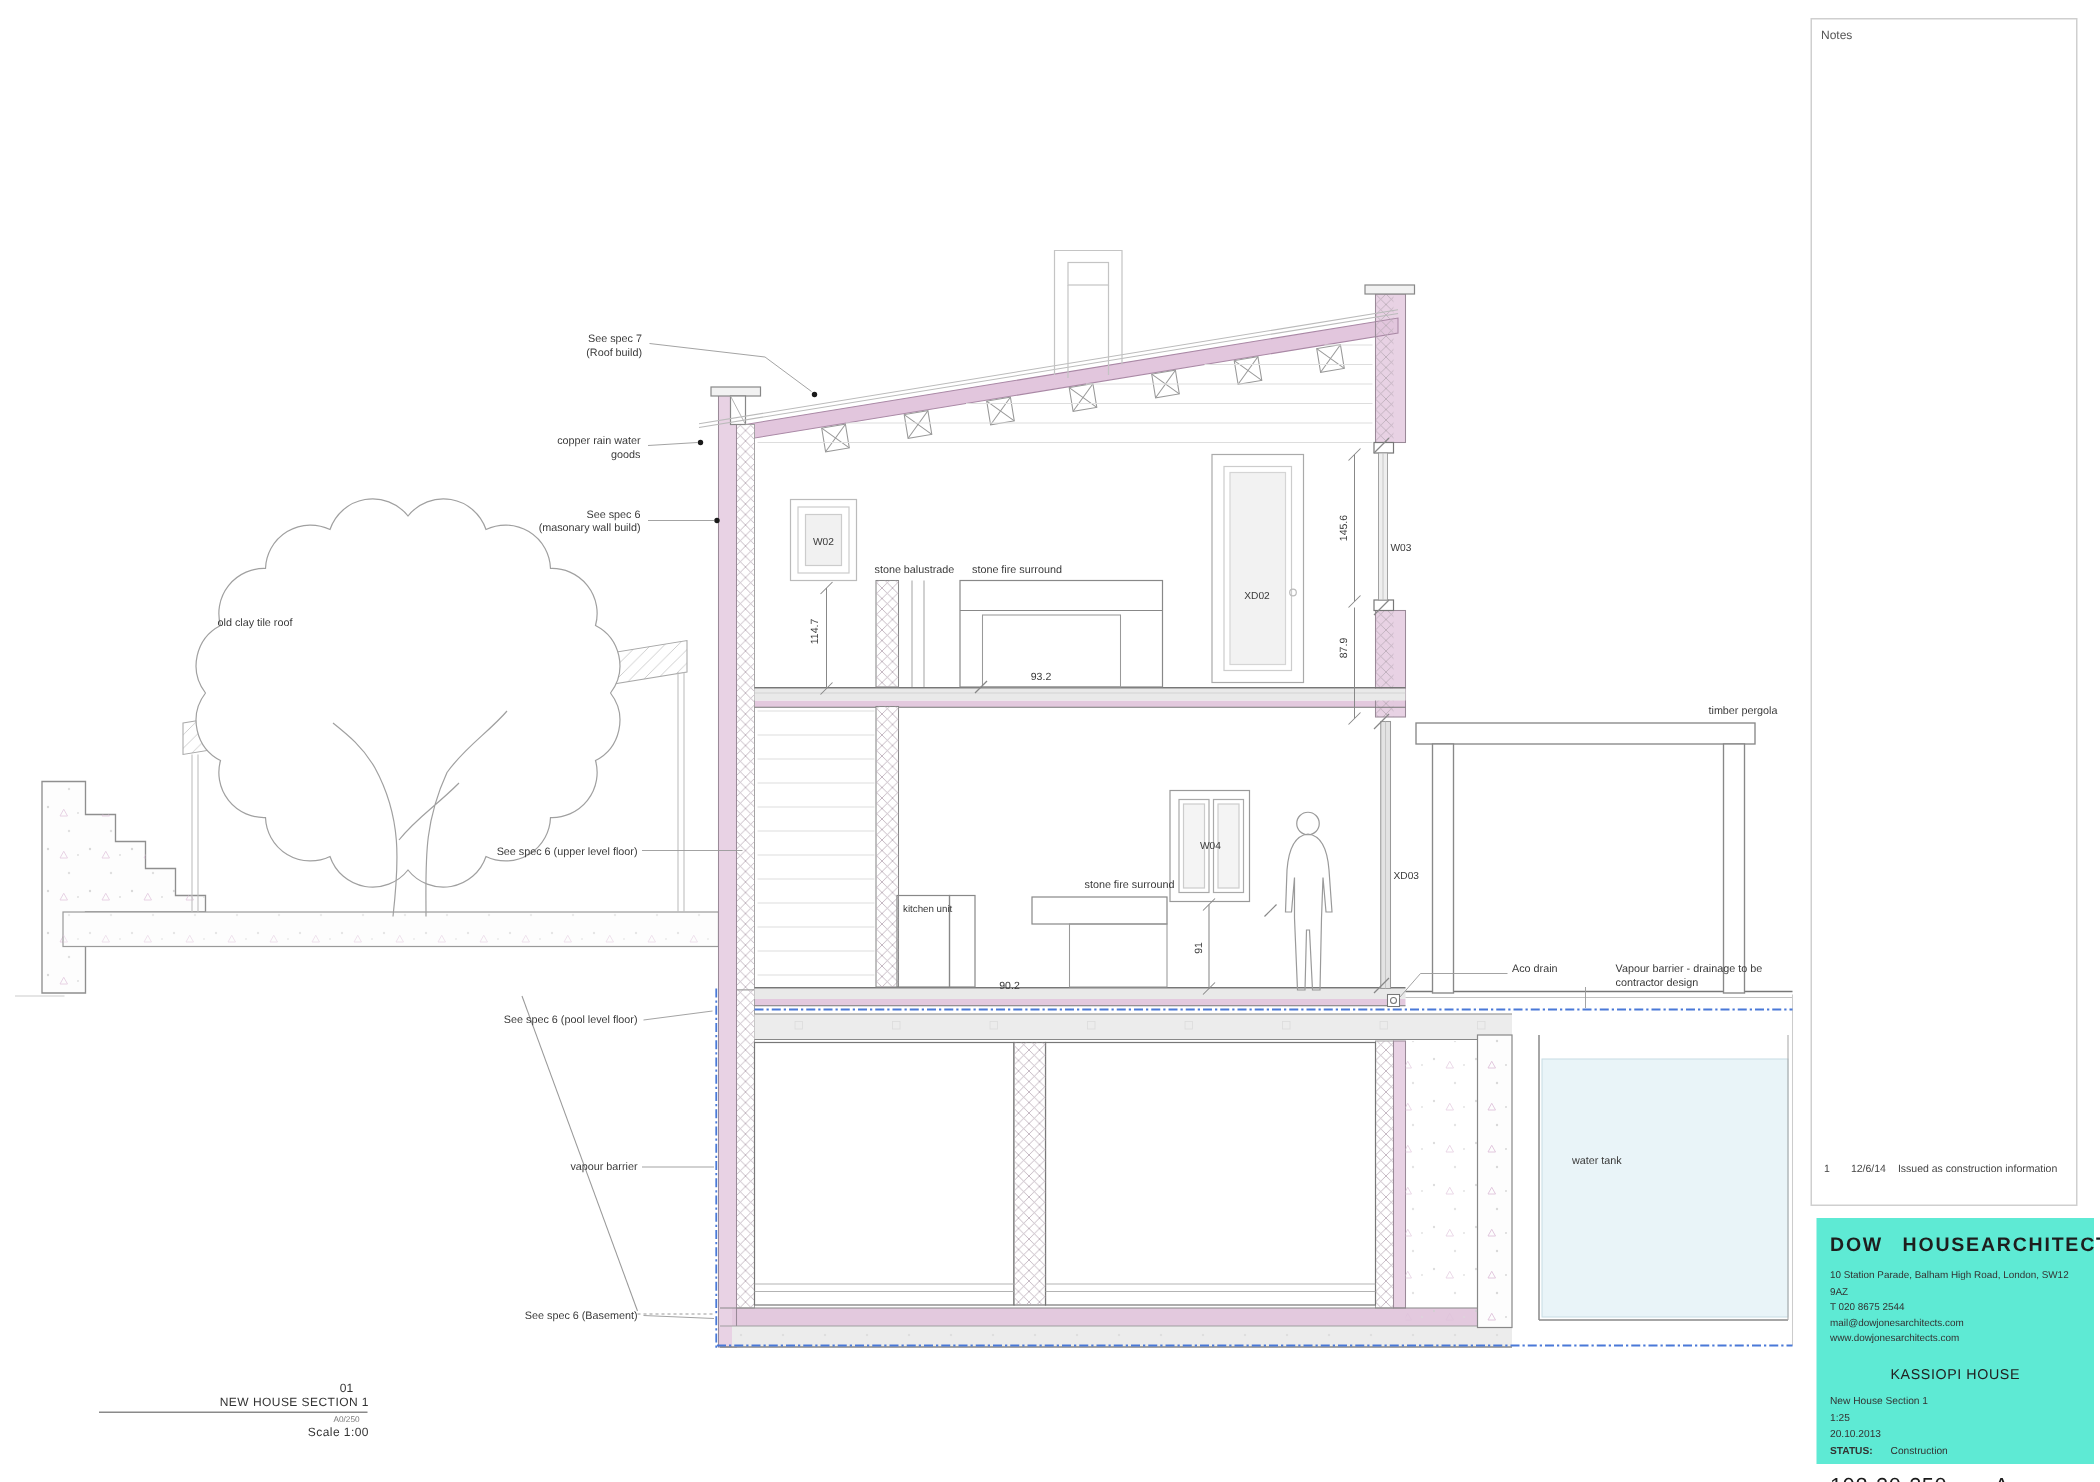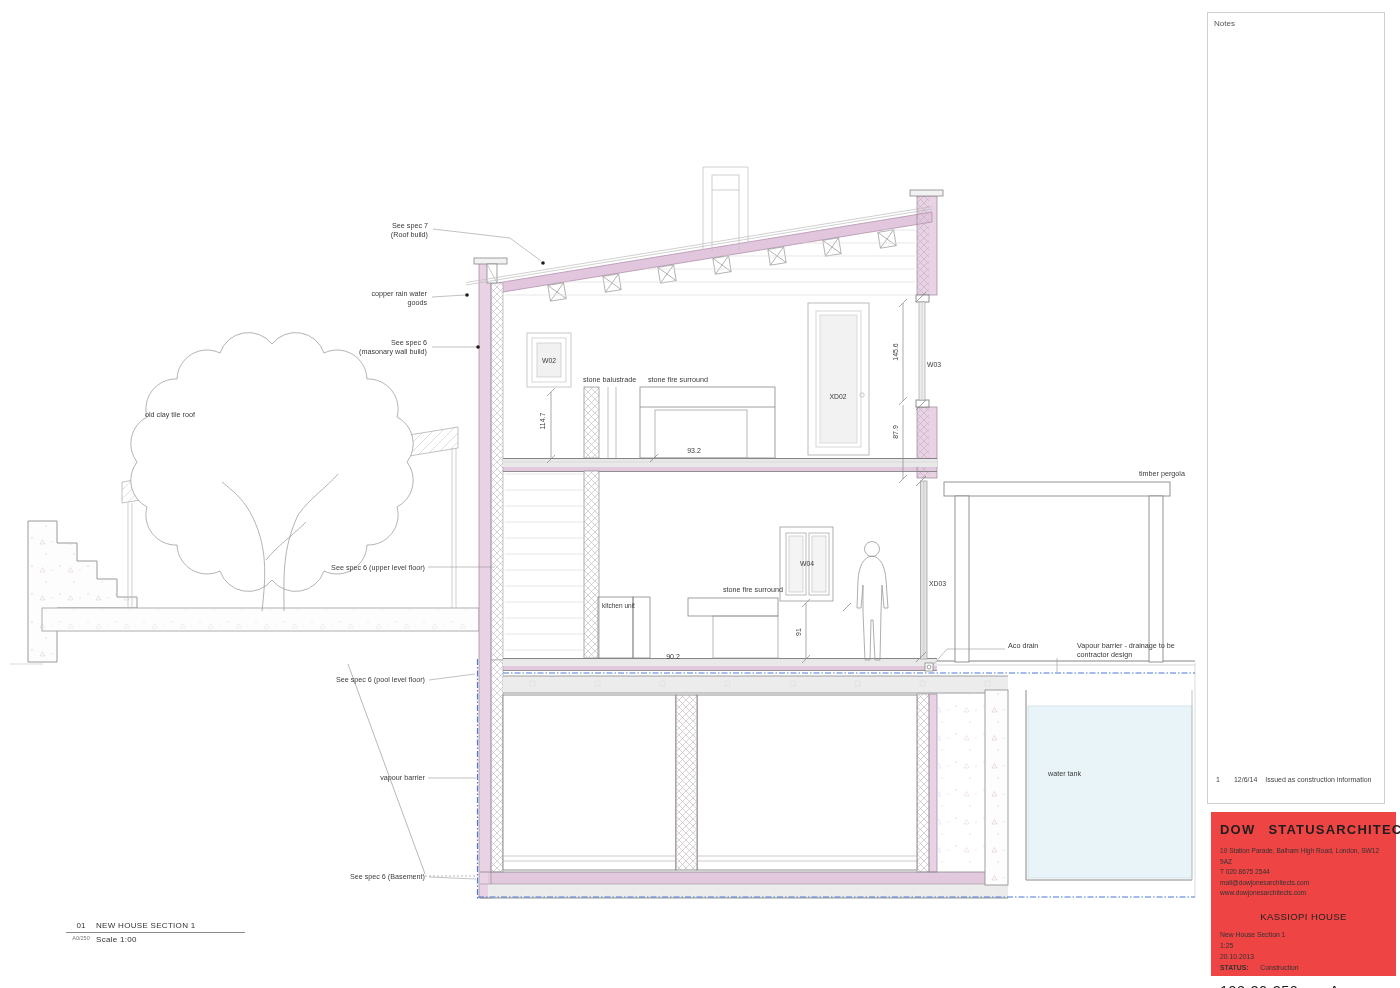--- a/index.html
+++ b/index.html
@@ -16,35 +16,35 @@
     border:1px solid #cfcfcf;background:#fff;box-sizing:border-box;
   }
   .notes-label{position:absolute;left:6px;top:6px;font-size:8px;color:#555;}
   .rev-row{position:absolute;left:8px;bottom:20px;font-size:7px;color:#444;white-space:nowrap;}
   .rev-row .rev-no{display:inline-block;width:16px;}
   .rev-row .rev-date{margin-right:6px;}
 
   
   .title-block{
     position:absolute;left:1211px;top:812px;width:185px;height:164px;
-    background:#ef4444;box-sizing:border-box;padding:10px 9px 0 9px;color:#1e1e1e;
+    background:#5eead4;box-sizing:border-box;padding:10px 9px 0 9px;color:#1e1e1e;
   }
   .tb-firm{display:flex;align-items:baseline;font-weight:bold;font-size:13px;letter-spacing:1.2px;}
   .tb-firm .w2{margin-left:13px;}
   .tb-firm .w3{margin-left:auto;}
   .tb-addr{margin-top:9px;font-size:6.6px;line-height:1.6;color:#333;}
   .tb-project{margin-top:12px;font-size:9.5px;letter-spacing:.4px;color:#222;text-align:center;}
   .tb-info{margin-top:7px;font-size:6.8px;line-height:1.65;color:#333;}
   .tb-status .lbl{font-weight:bold;margin-right:10px;}
   .tb-number{margin-top:9px;font-size:14.5px;letter-spacing:.4px;color:#1a1a1a;}
   .tb-number .rev{margin-left:18px;}
 
   
   .drawing-title{position:absolute;left:66px;top:921px;width:180px;font-size:8px;color:#333;}
-  .dt-row{display:flex;align-items:flex-start;}
+  .dt-row{display:flex;align-items:flex-end;flex-direction:column;}
   .dt-num{width:30px;text-align:center;}
   .dt-ref{width:30px;text-align:center;font-size:5.5px;color:#777;}
   .dt-title{letter-spacing:.3px;}
   .dt-rule{border-top:1px solid #8a8a8a;margin:2px 0 2px 0;width:179px;}
 </style>
 </head>
 <body>
 
 <svg class="plan" viewBox="0 0 1400 988">
   <defs>
@@ -422,21 +422,21 @@
   <div class="rev-row">
     <span class="rev-no">1</span>
     <span class="rev-date">12/6/14</span>
     <span>Issued as construction information</span>
   </div>
 </div>
 
 <div class="title-block">
   <div class="tb-firm">
     <span class="w1">DOW</span>
-    <span class="w2">STATUS</span>
+    <span class="w2">HOUSE</span>
     <span class="w3">ARCHITECTS</span>
   </div>
   <div class="tb-addr">
     <div>10 Station Parade, Balham High Road, London, SW12 9AZ</div>
     <div>T 020 8675 2544</div>
     <div>mail@dowjonesarchitects.com</div>
     <div>www.dowjonesarchitects.com</div>
   </div>
   <div class="tb-project">KASSIOPI HOUSE</div>
   <div class="tb-info">

